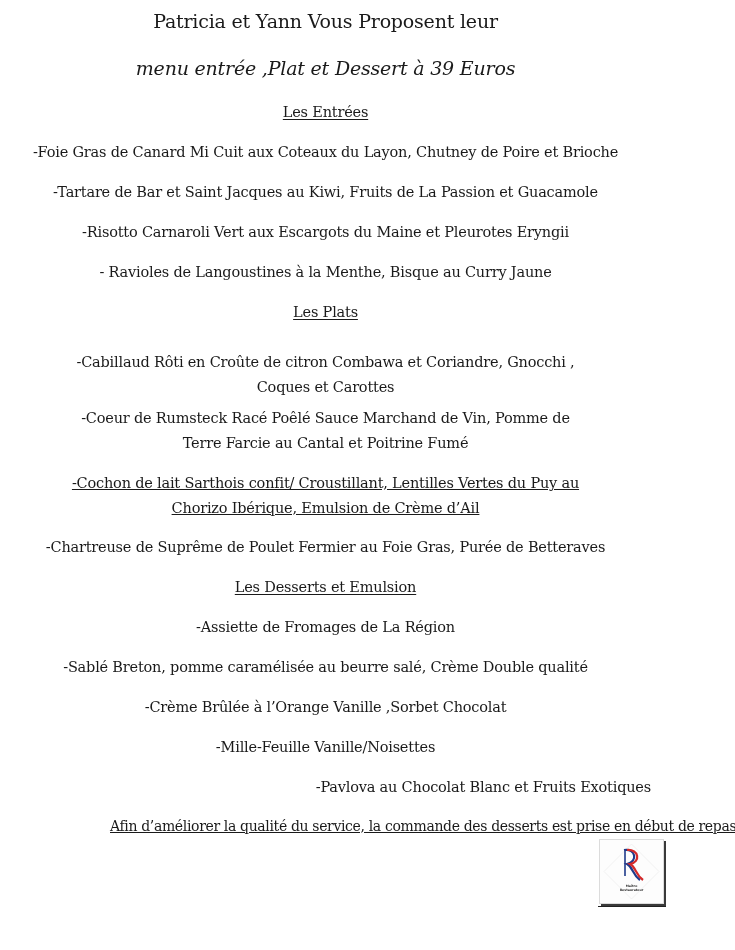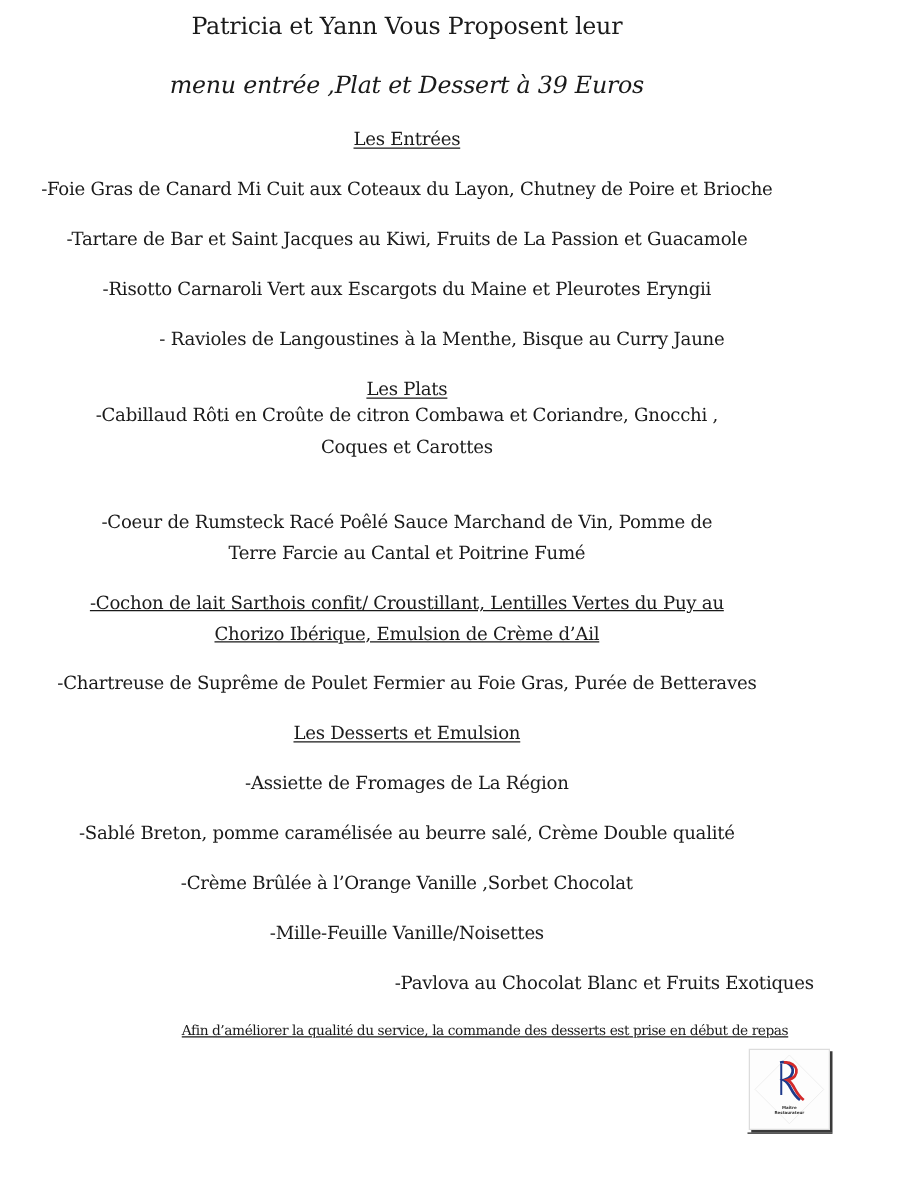--- a/index.html
+++ b/index.html
@@ -10,21 +10,21 @@
     .line {
       position: absolute; left: 0; width: 651px; text-align: center;
       white-space: nowrap; letter-spacing: -0.2px;
     }
     .title { font-size: 19px; }
     .heading { font-size: 14.5px; text-decoration: underline; text-underline-offset: 2px; }
     .item { font-size: 14.5px; }
     .wrap { white-space: normal; line-height: 25px; padding: 0 62px; box-sizing: border-box; }
     .note {
       position: absolute; left: 110px; width: 556px; text-align: center;
-      font-size: 11px; text-decoration: underline; white-space: nowrap; letter-spacing: -0.35px;
+      font-size: 14px; text-decoration: underline; white-space: nowrap; letter-spacing: -0.35px;
     }
     .logo {
       position: absolute; left: 599px; top: 839px; width: 63px; height: 63px;
       background: #fdfdfd; border: 1px solid #dcdcdc;
       box-shadow: 2px 2px 0 #3a3a3a;
     }
     .logo-underline { position: absolute; left: 598px; top: 906px; width: 68px; height: 1px; background: #222; }
     .logo svg { position: absolute; left: 0; top: 0; }
     .logo-caption {
       position: absolute; left: 0; width: 63px; text-align: center;
@@ -35,24 +35,24 @@
 <body>
 
 <div>
   <div class="line title" style="top:10px;">Patricia et Yann Vous Proposent leur</div>
   <div class="line title" style="top:57px;font-style:italic;">menu entrée ,Plat et Dessert à 39 Euros</div>
 
   <div class="line heading" style="top:104px;">Les Entrées</div>
   <div class="line item" style="top:144px;">-Foie Gras de Canard Mi Cuit aux Coteaux du Layon, Chutney de Poire et Brioche</div>
   <div class="line item" style="top:184px;">-Tartare de Bar et Saint Jacques au Kiwi, Fruits de La Passion et Guacamole</div>
   <div class="line item" style="top:224px;">-Risotto Carnaroli Vert aux Escargots du Maine et Pleurotes Eryngii</div>
-  <div class="line item" style="top:264px;padding-left:28px;">- Ravioles de Langoustines à la Menthe, Bisque au Curry Jaune</div>
+  <div class="line item" style="top:264px;">- Ravioles de Langoustines à la Menthe, Bisque au Curry Jaune</div>
 
   <div class="line heading" style="top:304px;">Les Plats</div>
-  <div class="line item wrap" style="top:321px;">-Cabillaud Rôti en Croûte de citron Combawa et Coriandre, Gnocchi , Coques et Carottes</div>
+  <div class="line item wrap" style="top:350px;">-Cabillaud Rôti en Croûte de citron Combawa et Coriandre, Gnocchi , Coques et Carottes</div>
   <div class="line item wrap" style="top:406px;">-Coeur de Rumsteck Racé Poêlé Sauce Marchand de Vin, Pomme de Terre Farcie au Cantal et Poitrine Fumé</div>
   <div class="line item wrap" style="top:471px;text-decoration:underline;">-Cochon de lait Sarthois confit/ Croustillant, Lentilles Vertes du Puy au Chorizo Ibérique, Emulsion de Crème d’Ail</div>
   <div class="line item" style="top:539px;">-Chartreuse de Suprême de  Poulet Fermier au Foie Gras, Purée de Betteraves</div>
 
   <div class="line heading" style="top:579px;">Les Desserts et Emulsion</div>
   <div class="line item" style="top:619px;">-Assiette de Fromages de La Région</div>
   <div class="line item" style="top:659px;">-Sablé Breton, pomme caramélisée au beurre salé, Crème Double qualité</div>
   <div class="line item" style="top:699px;">-Crème Brûlée à l’Orange Vanille ,Sorbet Chocolat</div>
   <div class="line item" style="top:739px;">-Mille-Feuille Vanille/Noisettes</div>
   <div class="line item" style="top:779px;text-align:right;">-Pavlova au Chocolat Blanc et Fruits Exotiques</div>

